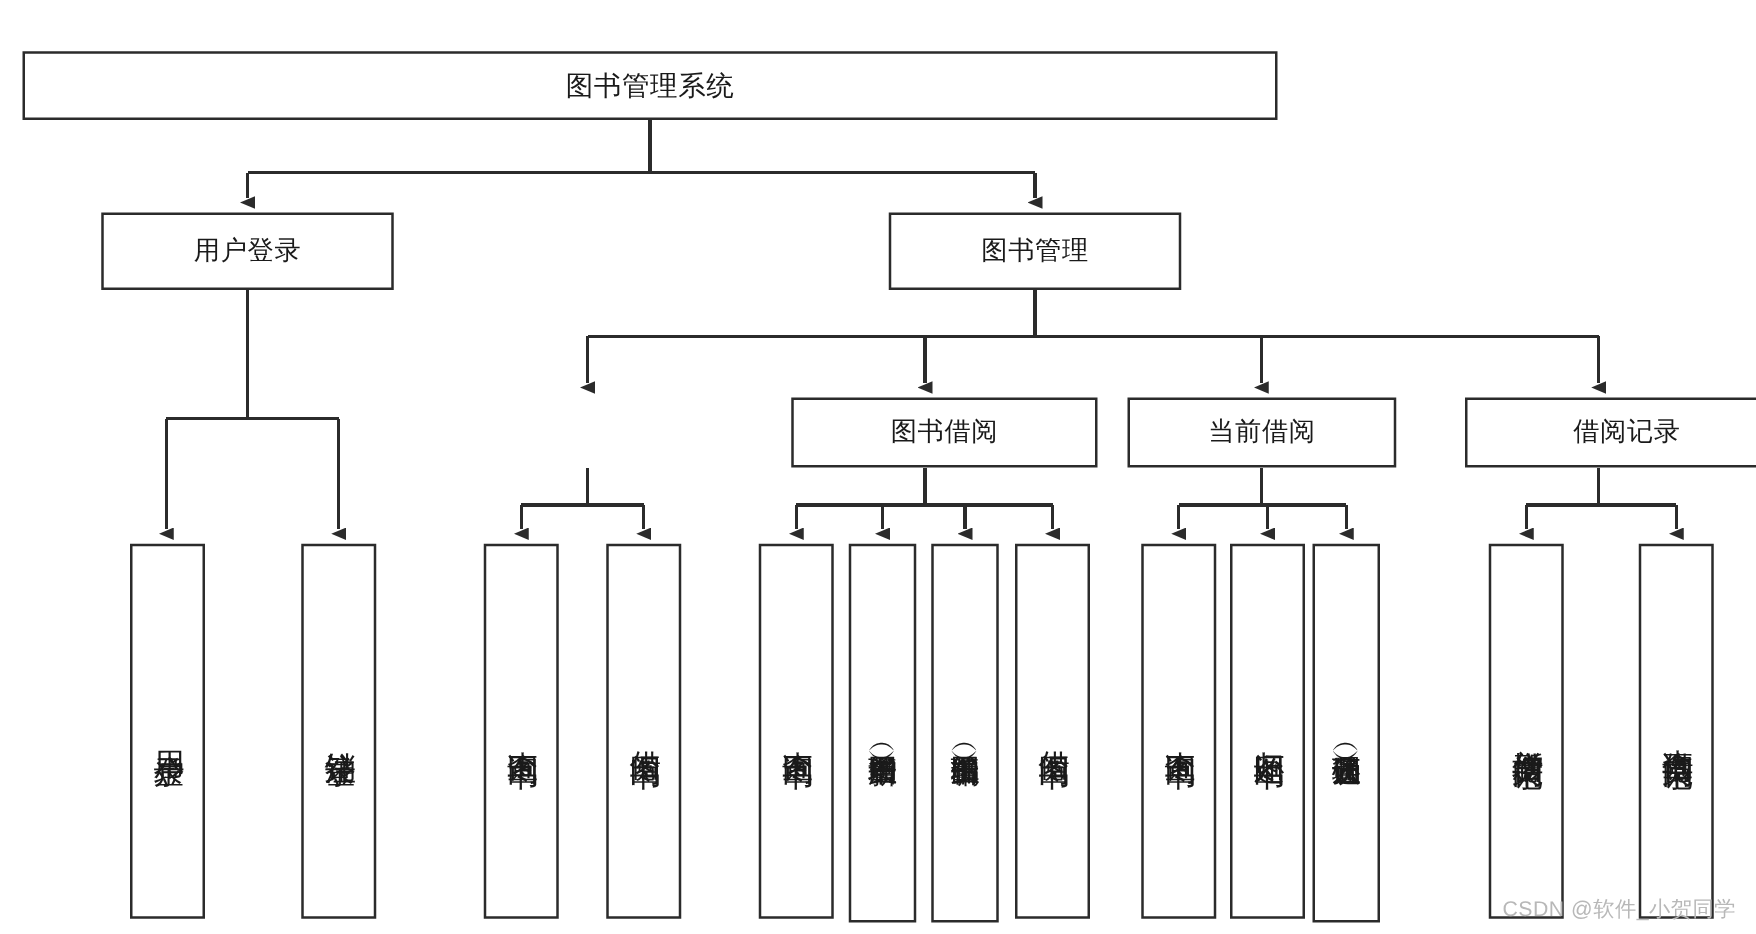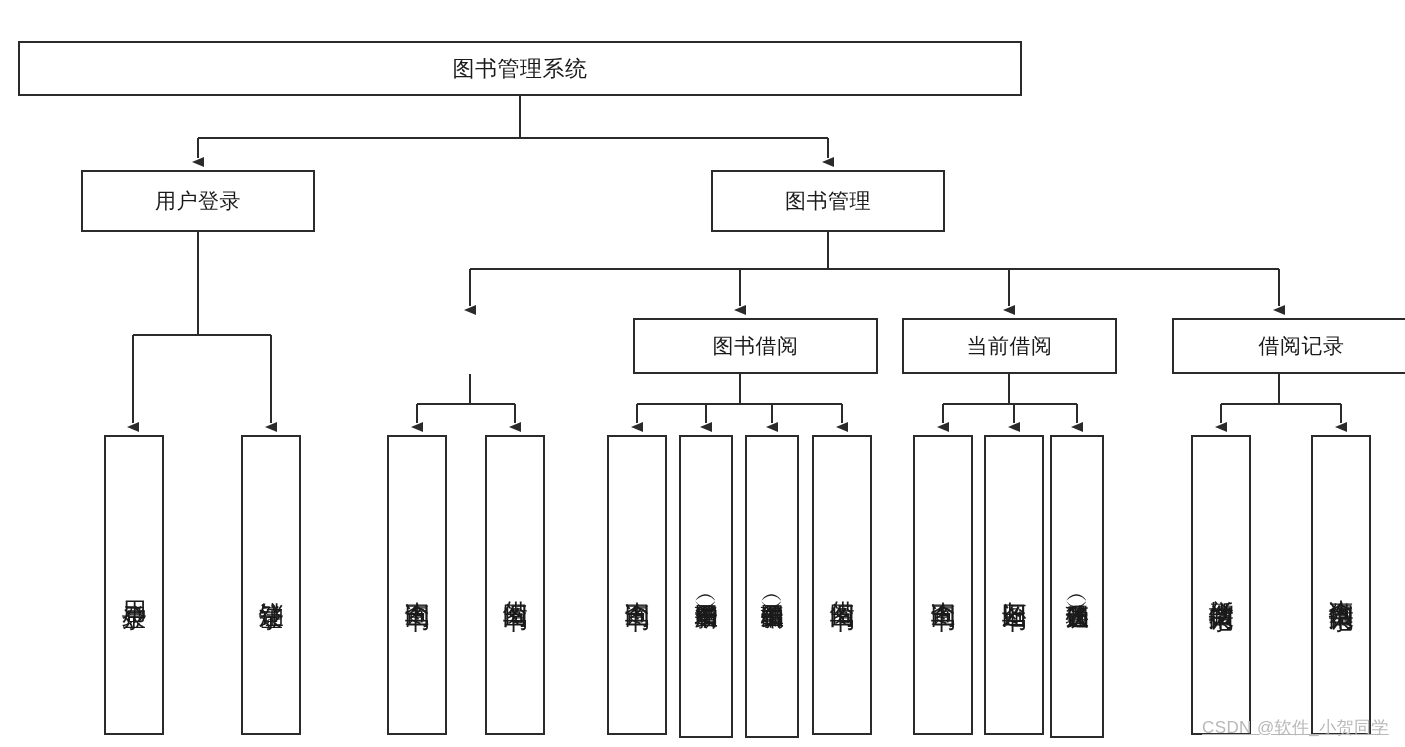--- a/index.html
+++ b/index.html
@@ -183,15 +183,15 @@
   <div class="node vertical tight" style="left:1050px; top:435px; width:54px; height:303px;">
     <span class="label">确认归还（管理员）</span>
   </div>
   <div class="node vertical" style="left:1191px; top:435px; width:60px; height:300px;">
     <span class="label">新增借阅记录</span>
   </div>
   <div class="node vertical" style="left:1311px; top:435px; width:60px; height:300px;">
     <span class="label">查询借阅记录</span>
   </div>
 
-  <div class="watermark" style="left:1202px; top:716px;text-decoration:underline;">CSDN @软件_小贺同学</div>
+  <div class="watermark" style="left:1202px; top:716px;">CSDN @软件_小贺同学</div>
 
 </div>
 
 </body></html>

